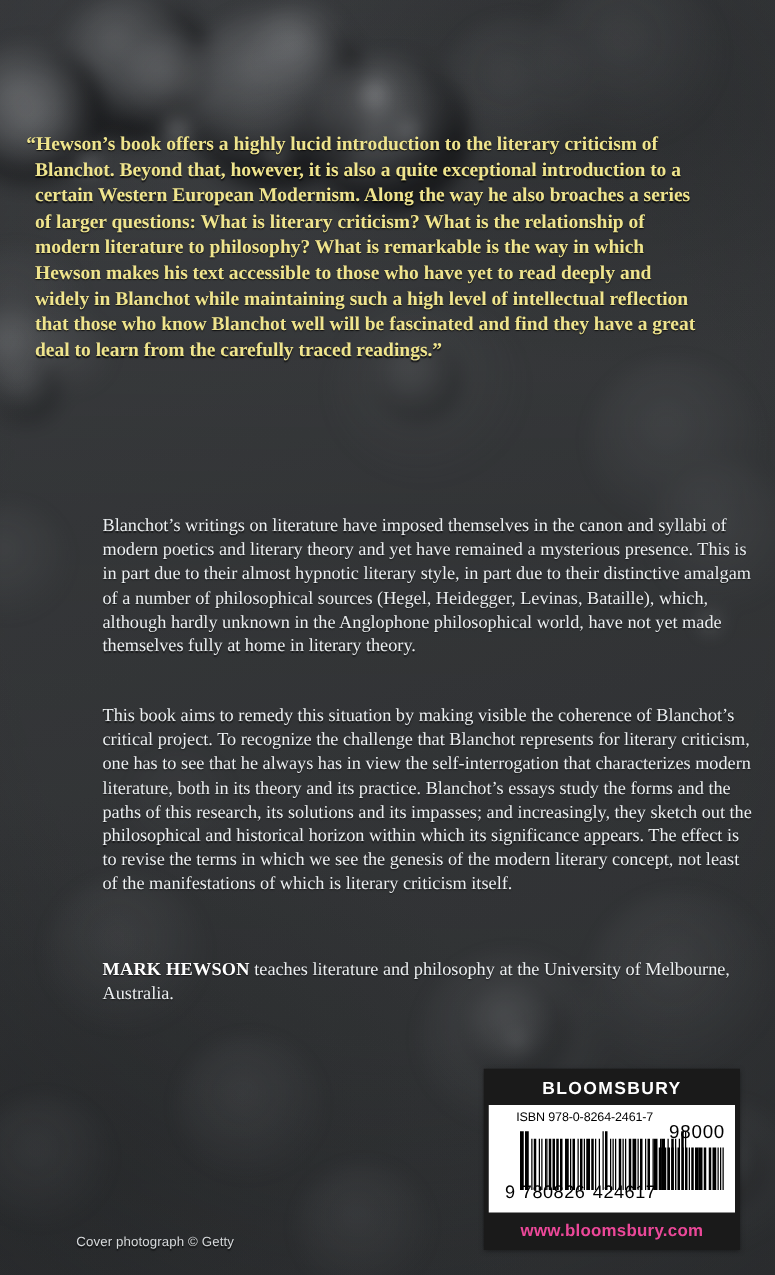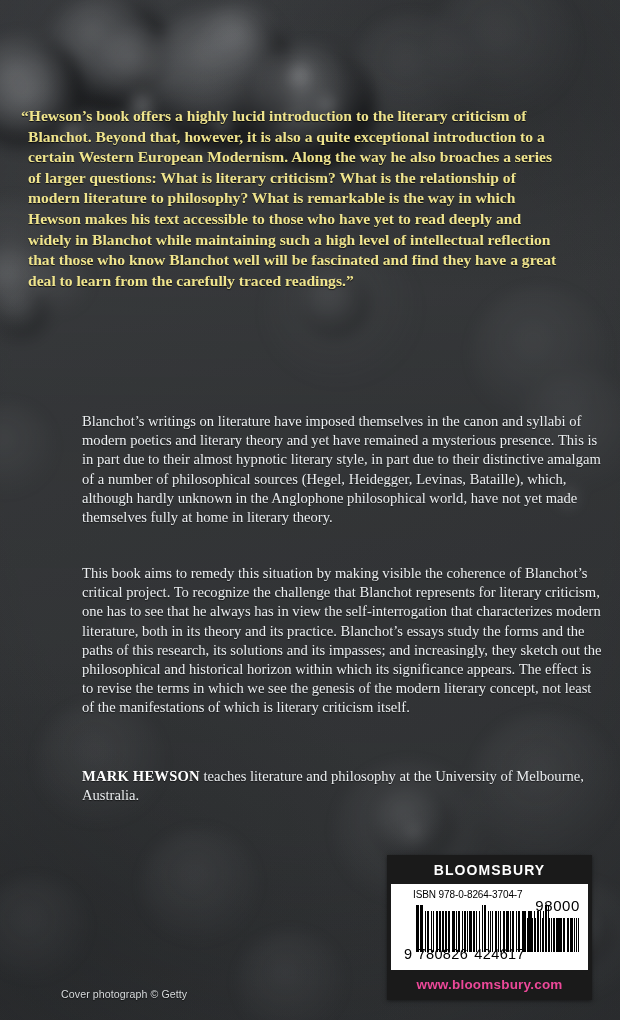--- a/index.html
+++ b/index.html
@@ -297,21 +297,21 @@
     </div>
 
     <div class="photo-credit">Cover photograph © Getty</div>
 
     <div id="publisher-block">
 
       <div id="publisher-name">BLOOMSBURY</div>
 
       <div id="barcode-panel">
 
-        <div id="isbn-text">ISBN 978-0-8264-3704-7</div>
+        <div id="isbn-text">ISBN 978-0-8264-2461-7</div>
 
         <div class="bars" id="bars-main">
             <i class="" style="width:3px"></i>
             <i class="g" style="width:2px"></i>
             <i class="" style="width:3px"></i>
             <i class="g" style="width:2px"></i>
             <i class="t" style="width:2px"></i>
             <i class="g" style="width:1px"></i>
             <i class="t" style="width:2px"></i>
             <i class="g" style="width:2px"></i>

